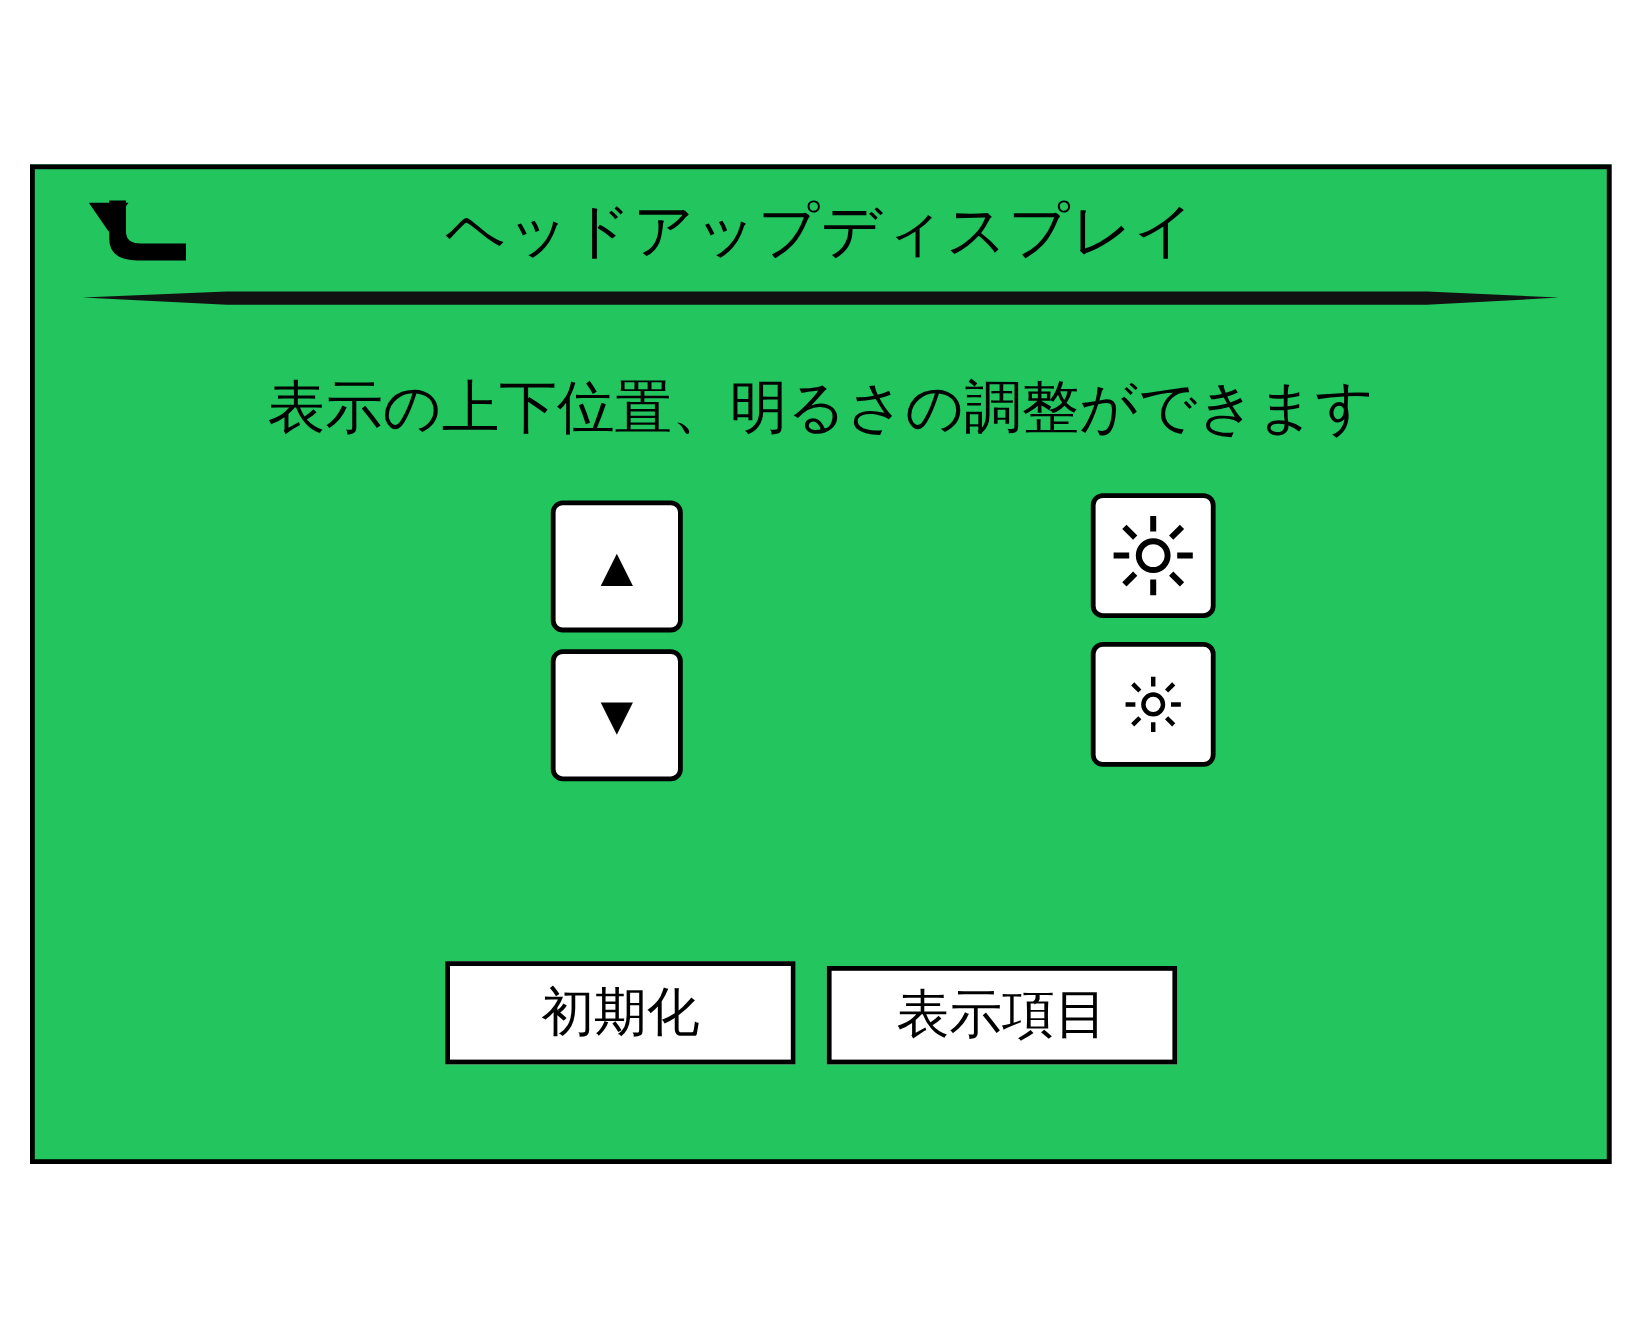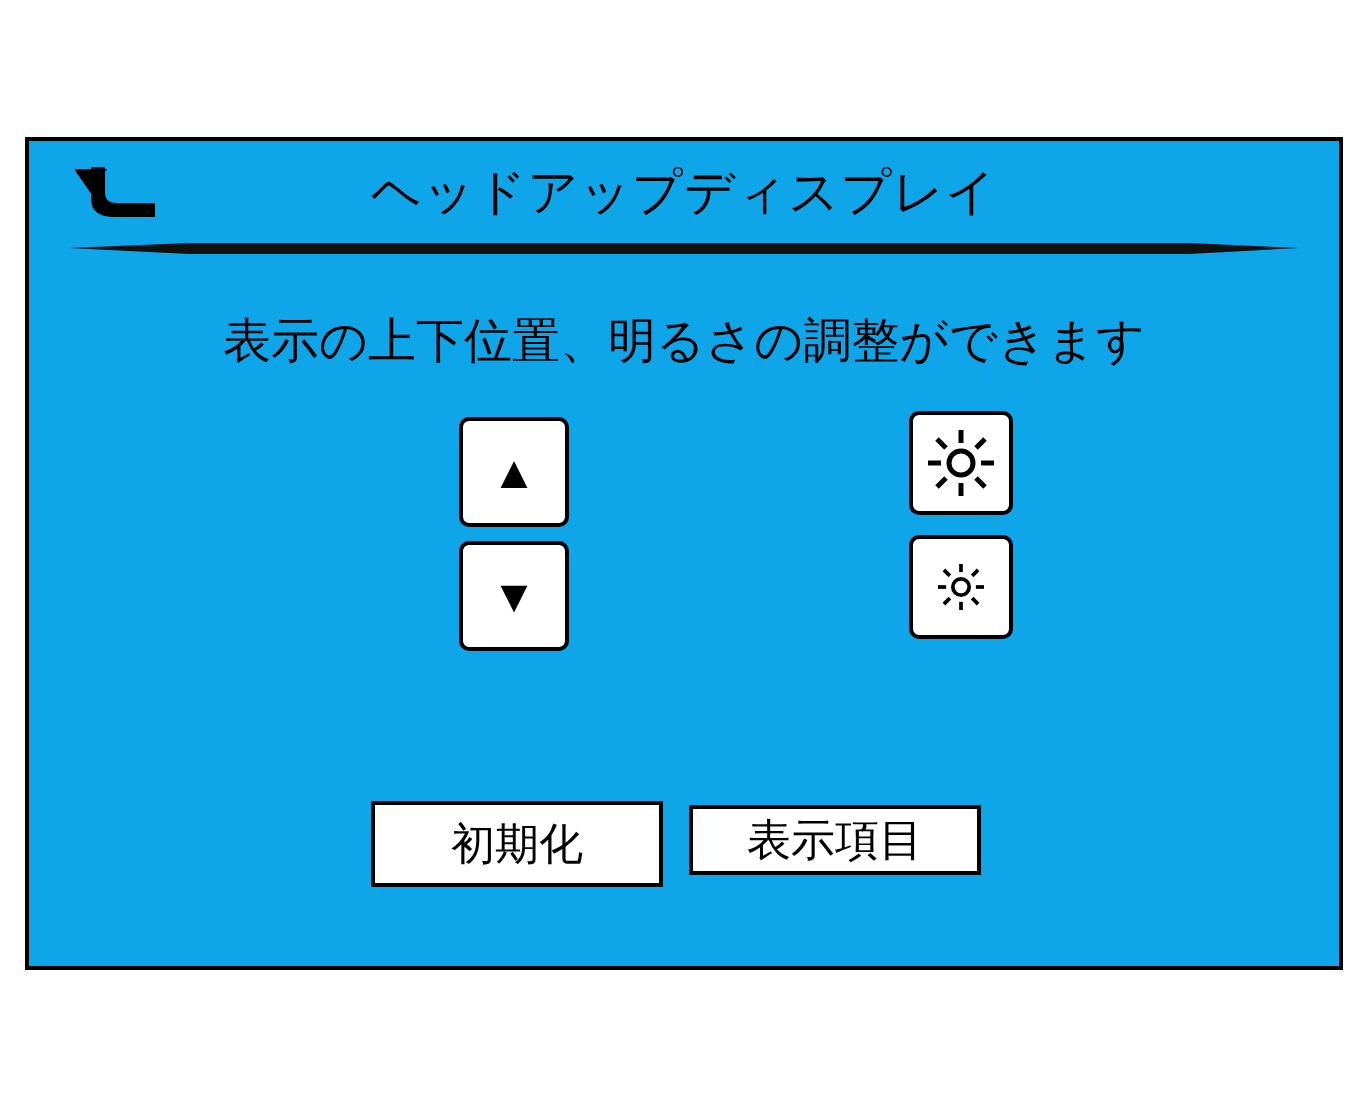--- a/index.html
+++ b/index.html
@@ -17,21 +17,21 @@
 
   
   .screen {
     position: absolute;
     left: 25px;
     top: 137px;
     width: 1318px;
     height: 833px;
     border: 4px solid #000000;
     box-sizing: border-box;
-    background: #0ea5e9;
+    background: #22c55e;
   }
 
   
   .header {
     position: relative;
     height: 108px;
   }
   .back-icon {
     position: absolute;
     left: 42px;
@@ -119,21 +119,21 @@
     box-sizing: border-box;
     display: flex;
     align-items: center;
     justify-content: center;
     font-size: 44px;
     line-height: 50px;
     cursor: pointer;
     white-space: nowrap;
   }
   .btn-reset { left: 342px; top: 0;  width: 292px; height: 86px; }
-  .btn-items { left: 660px; top: 4px; width: 292px; height: 70px; }
+  .btn-items { left: 660px; top: 4px; width: 292px; height: 82px; }
 </style>
 </head>
 <body>
 
 <div class="screen">
 
   <div class="header">
 
     <div class="back-icon">
       <svg viewBox="0 0 90 72" width="90" height="72" aria-hidden="true">

